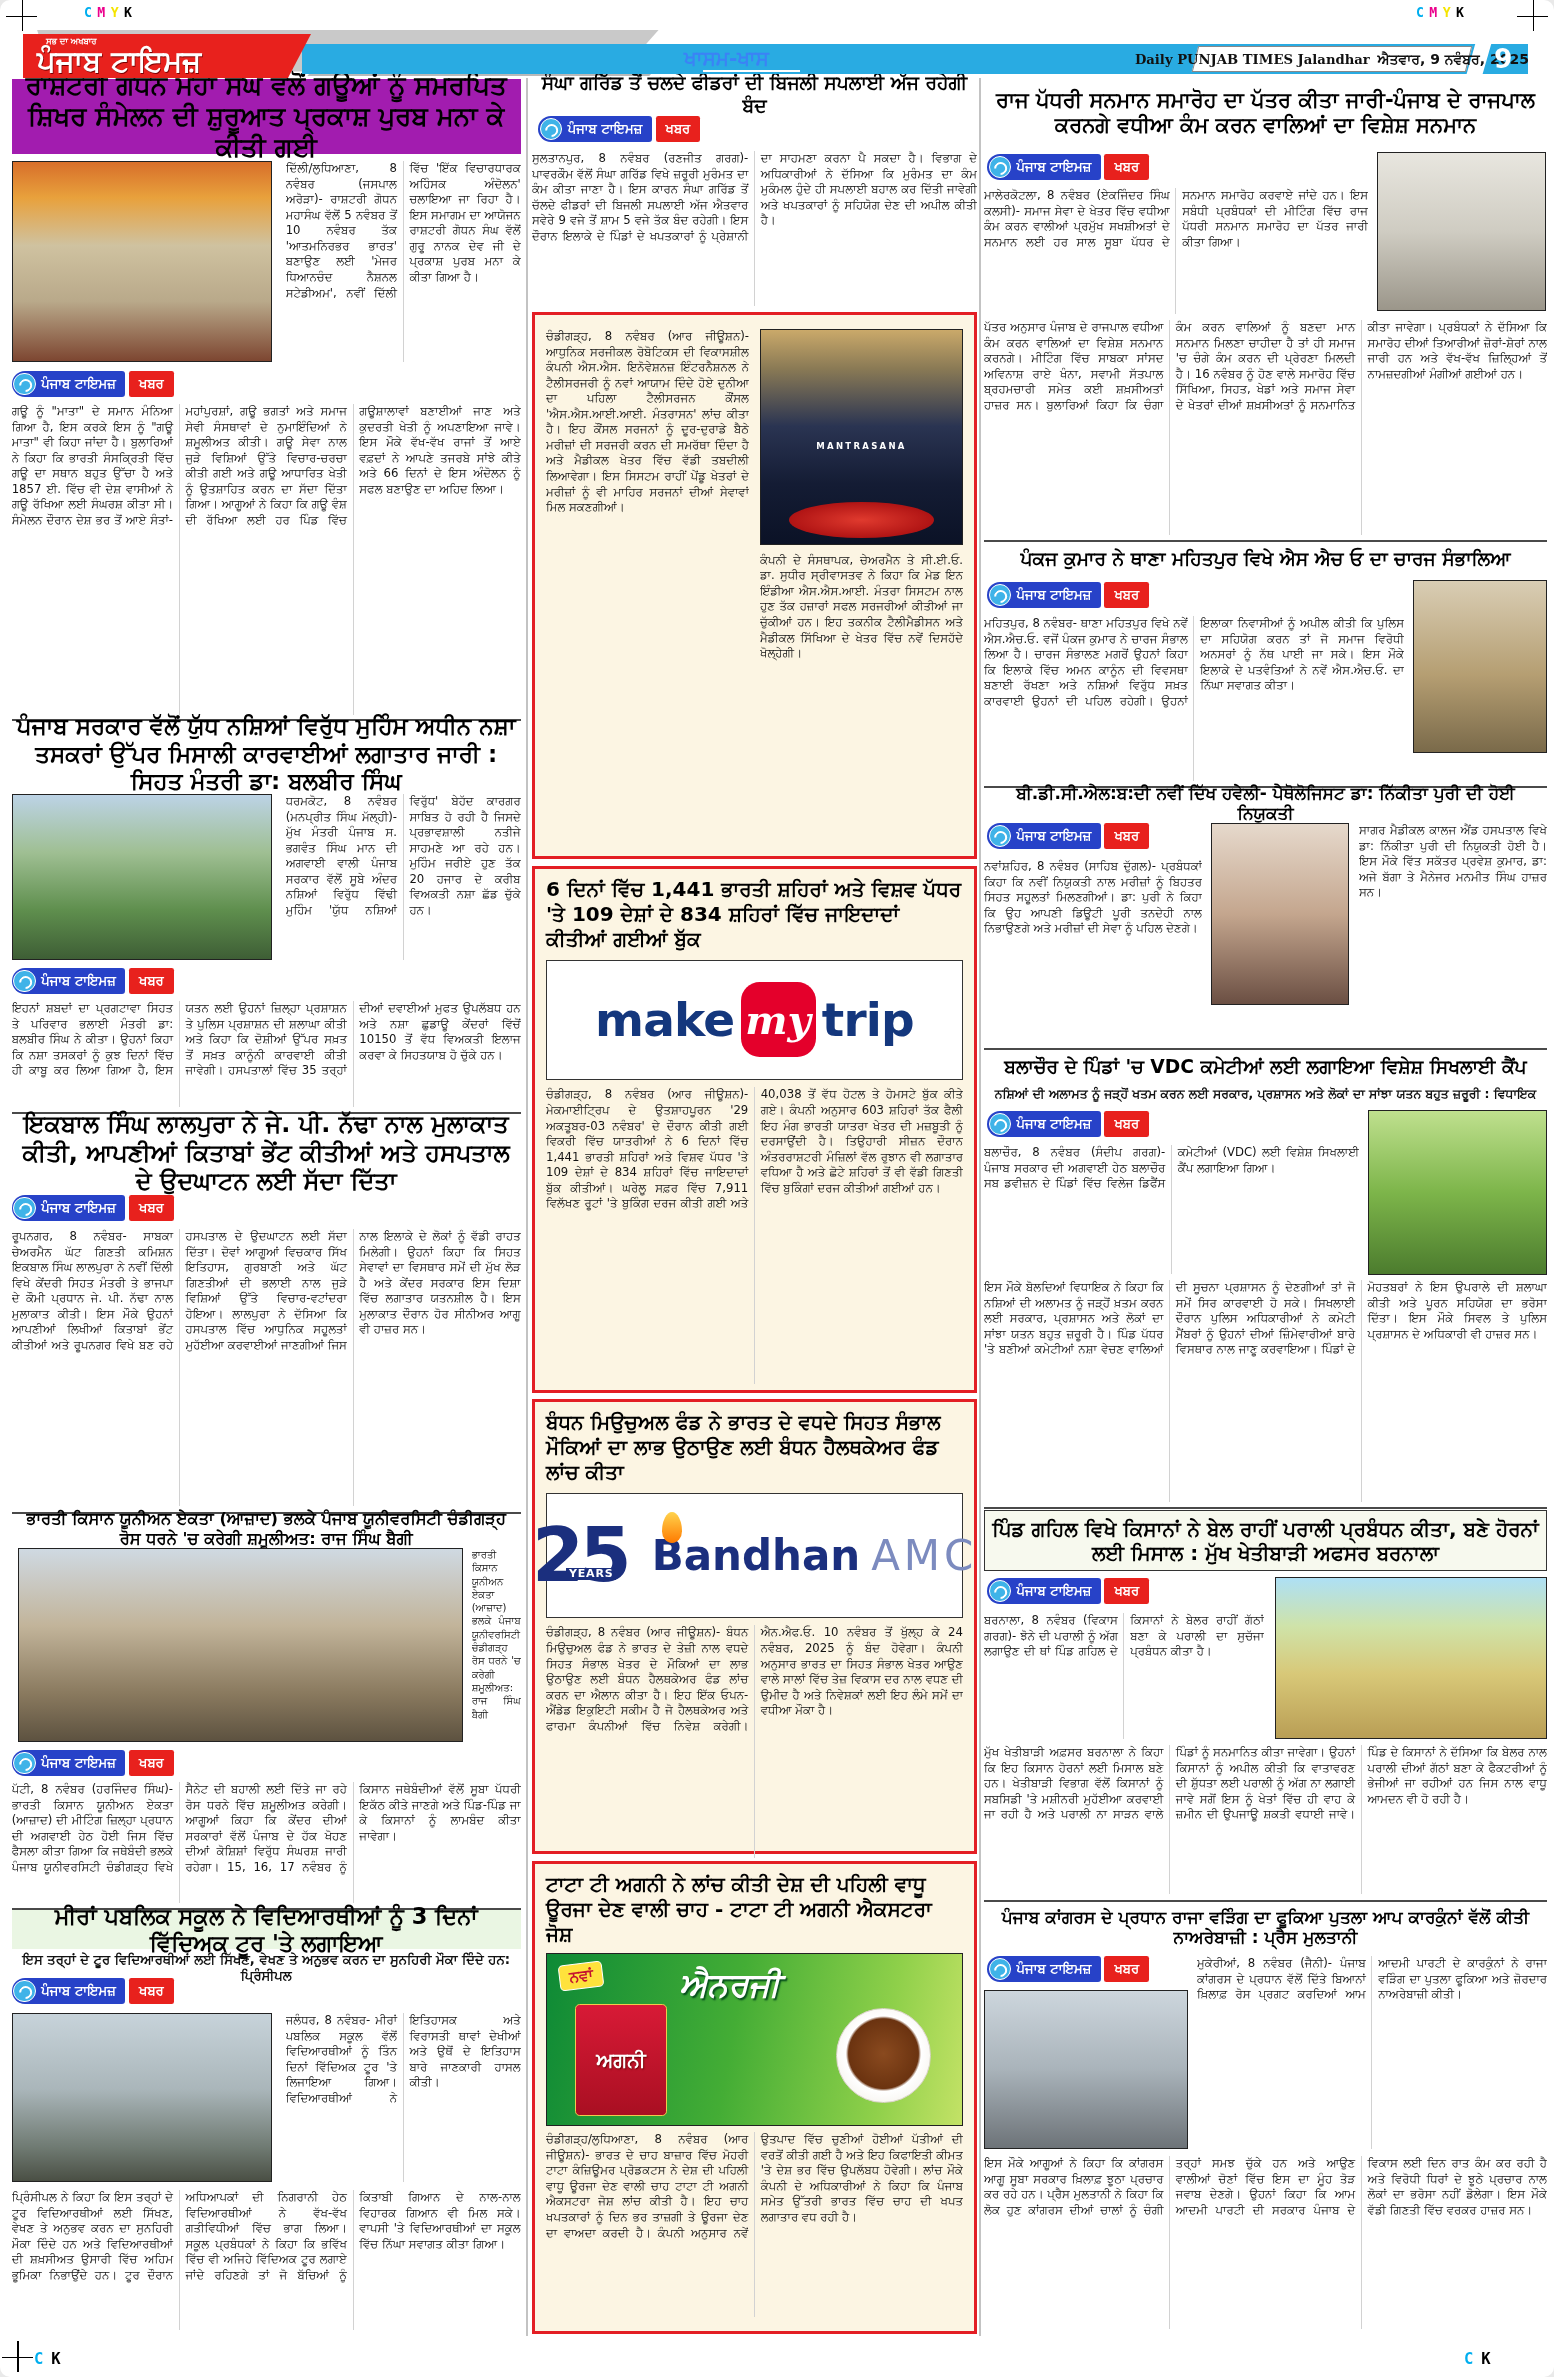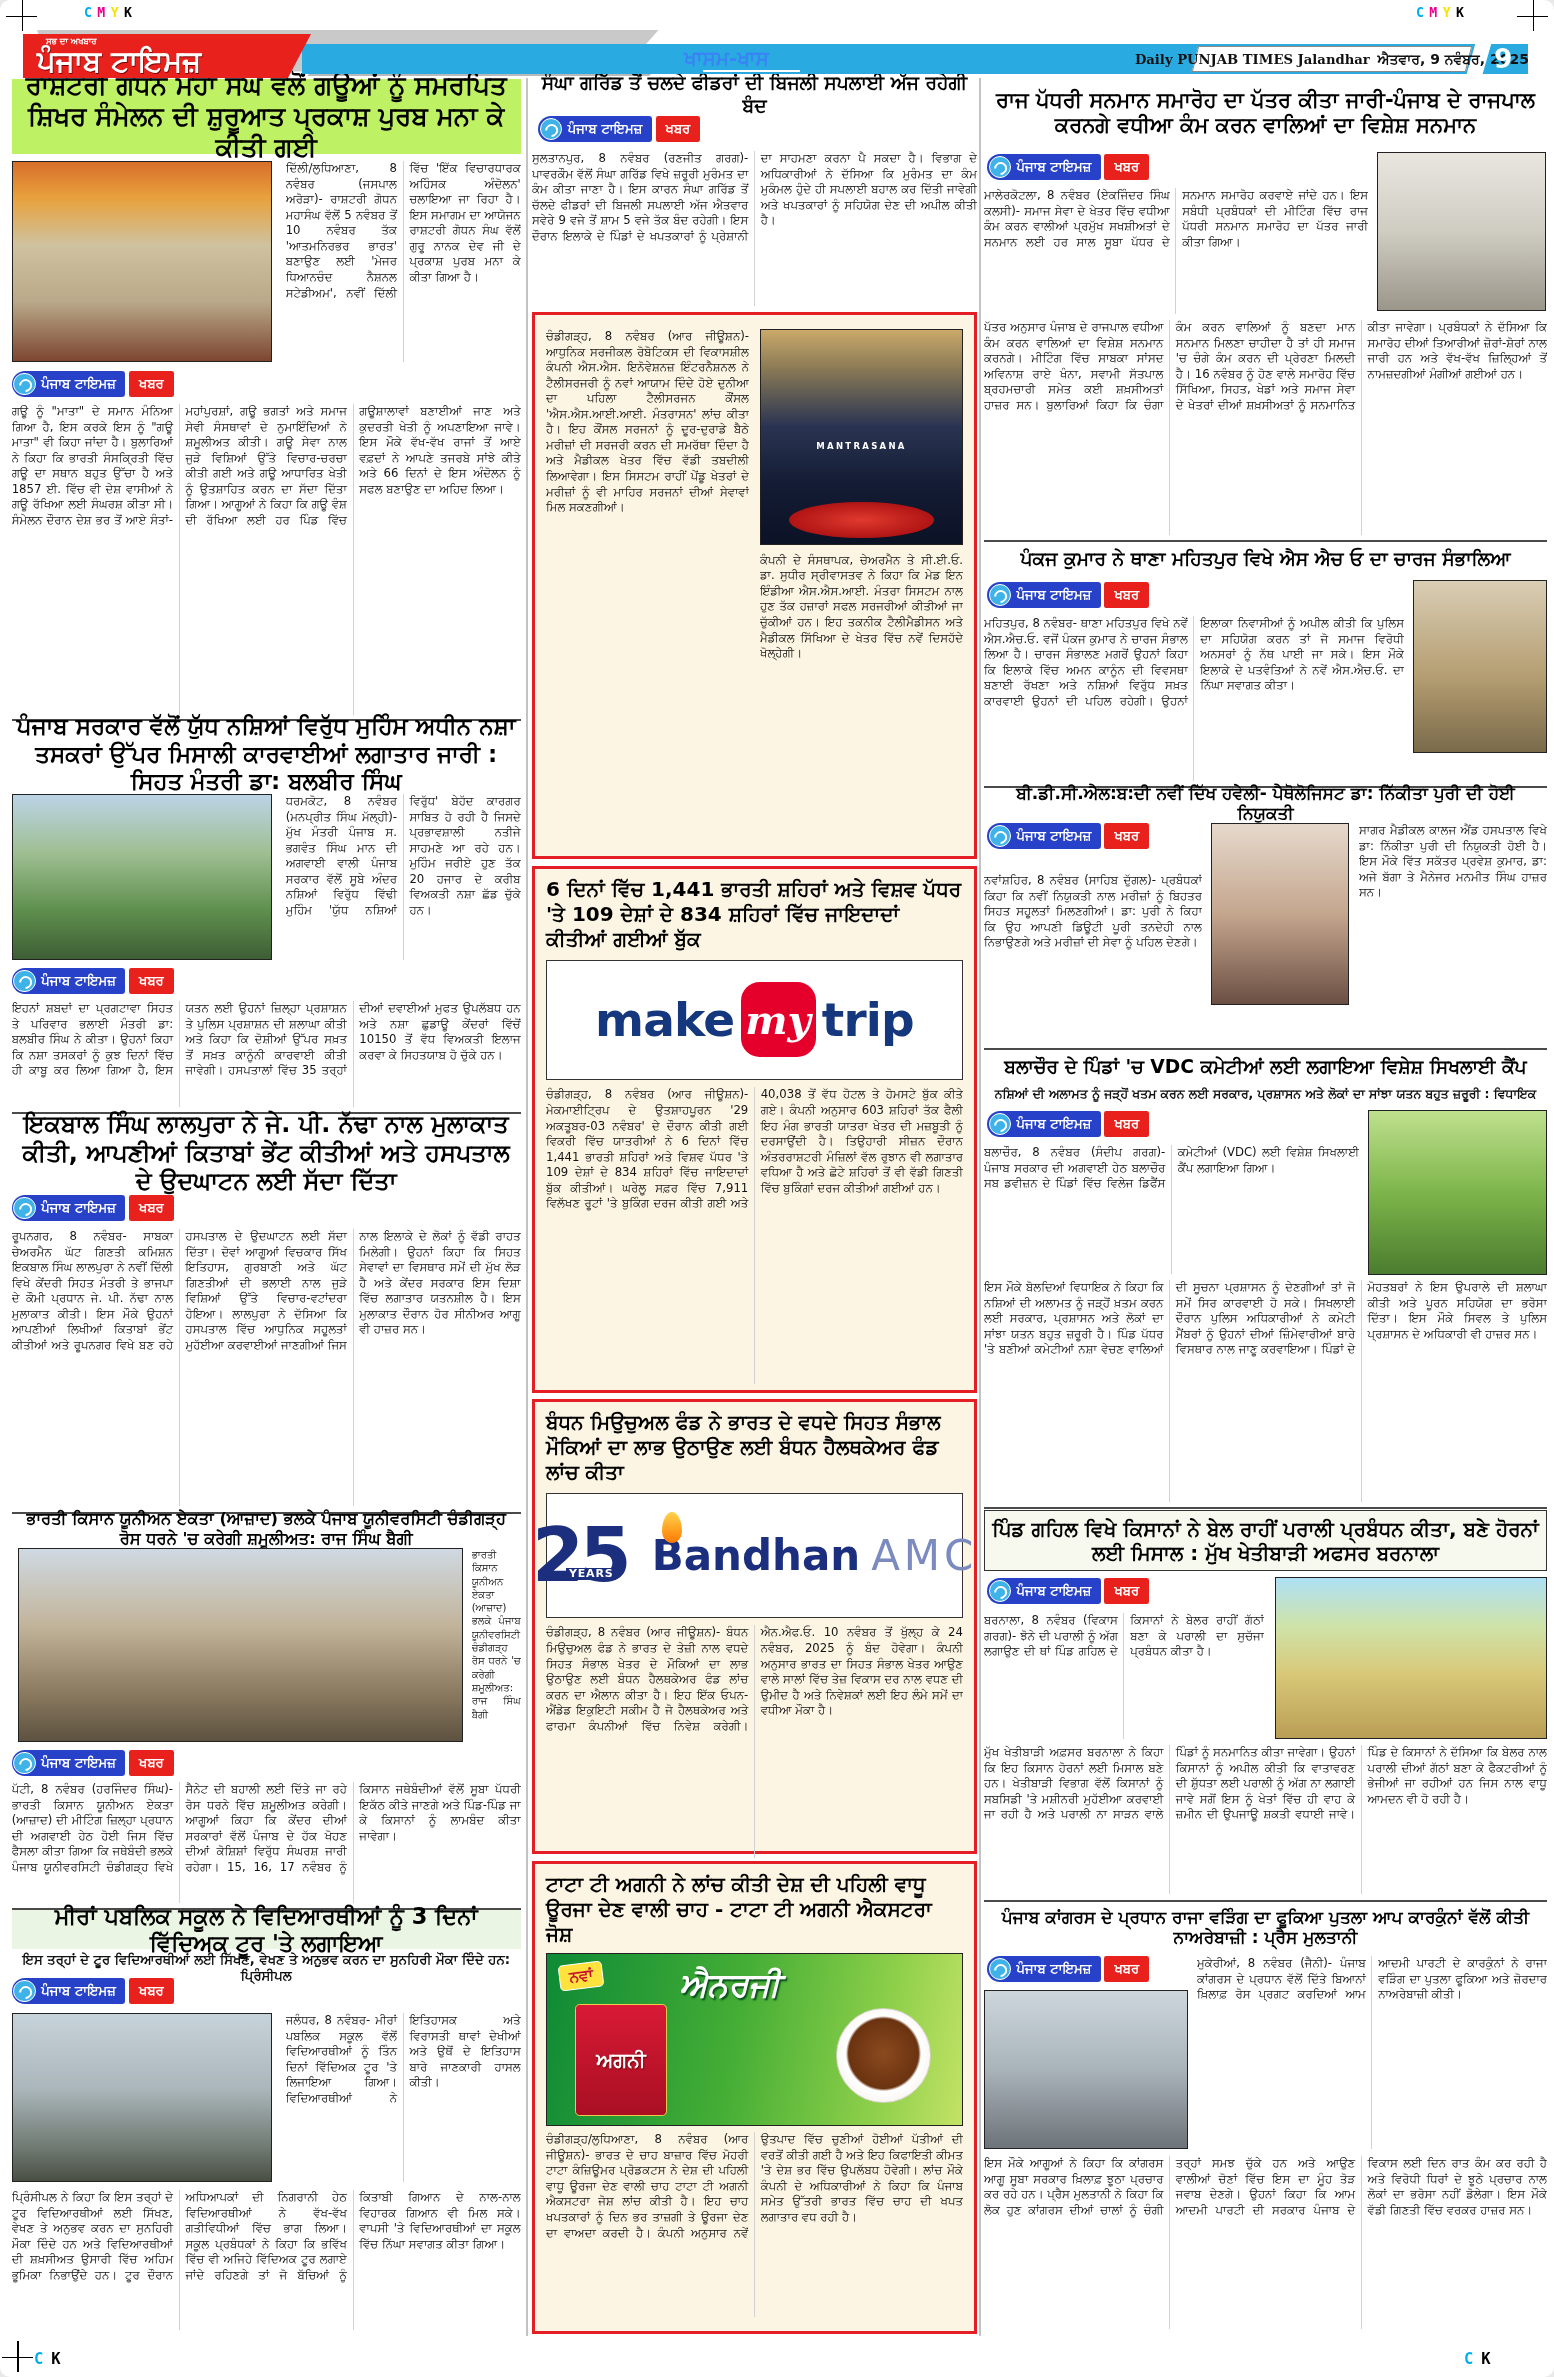--- a/index.html
+++ b/index.html
@@ -104,21 +104,21 @@
   <div class="hrule" style="left:11.7px;top:1112px;width:509px;"></div>
   <div class="hrule" style="left:11.7px;top:1512px;width:509px;"></div>
   <div class="hrule" style="left:11.7px;top:1908px;width:509px;"></div>
   <div class="hrule" style="left:984px;top:540px;width:563px;"></div>
   <div class="hrule" style="left:984px;top:786px;width:563px;"></div>
   <div class="hrule" style="left:984px;top:1048px;width:563px;"></div>
   <div class="hrule" style="left:984px;top:1507px;width:563px;"></div>
   <div class="hrule" style="left:984px;top:1900px;width:563px;"></div>
 
   <div class="article" style="left:11.7px;top:79px;width:509px;height:639px;">
-    <div class="hl" style="top:0;height:75px;font-size:26px;background:#bef264;">ਰਾਸ਼ਟਰੀ ਗੋਧਨ ਮਹਾ ਸੰਘ ਵੱਲੋਂ ਗਊਆਂ ਨੂੰ ਸਮਰਪਿਤ ਸ਼ਿਖਰ ਸੰਮੇਲਨ ਦੀ ਸ਼ੁਰੂਆਤ ਪ੍ਰਕਾਸ਼ ਪੁਰਬ ਮਨਾ ਕੇ ਕੀਤੀ ਗਈ</div>
+    <div class="hl" style="top:0;height:75px;font-size:26px;background:#a21caf;">ਰਾਸ਼ਟਰੀ ਗੋਧਨ ਮਹਾ ਸੰਘ ਵੱਲੋਂ ਗਊਆਂ ਨੂੰ ਸਮਰਪਿਤ ਸ਼ਿਖਰ ਸੰਮੇਲਨ ਦੀ ਸ਼ੁਰੂਆਤ ਪ੍ਰਕਾਸ਼ ਪੁਰਬ ਮਨਾ ਕੇ ਕੀਤੀ ਗਈ</div>
     <div class="photo" style="left:0;top:82px;width:260px;height:201px;background:linear-gradient(180deg,#d86f2a 0%,#e8a13c 18%,#cfc2a0 42%,#b9a98a 70%,#7d4631 100%);"></div>
     <div class="bt cols-2" style="left:274px;top:82px;width:235px;height:201px;">ਦਿੱਲੀ/ਲੁਧਿਆਣਾ, 8 ਨਵੰਬਰ (ਜਸਪਾਲ ਅਰੋੜਾ)- ਰਾਸ਼ਟਰੀ ਗੋਧਨ ਮਹਾਸੰਘ ਵੱਲੋਂ 5 ਨਵੰਬਰ ਤੋਂ 10 ਨਵੰਬਰ ਤੱਕ 'ਆਤਮਨਿਰਭਰ ਭਾਰਤ' ਬਣਾਉਣ ਲਈ 'ਮੇਜਰ ਧਿਆਨਚੰਦ ਨੈਸ਼ਨਲ ਸਟੇਡੀਅਮ', ਨਵੀਂ ਦਿੱਲੀ ਵਿੱਚ 'ਇੱਕ ਵਿਚਾਰਧਾਰਕ ਅਹਿੰਸਕ ਅੰਦੋਲਨ' ਚਲਾਇਆ ਜਾ ਰਿਹਾ ਹੈ। ਇਸ ਸਮਾਗਮ ਦਾ ਆਯੋਜਨ ਰਾਸ਼ਟਰੀ ਗੋਧਨ ਸੰਘ ਵੱਲੋਂ ਗੁਰੂ ਨਾਨਕ ਦੇਵ ਜੀ ਦੇ ਪ੍ਰਕਾਸ਼ ਪੁਰਬ ਮਨਾ ਕੇ ਕੀਤਾ ਗਿਆ ਹੈ।</div>
     <div class="badge" style="left:0;top:292px;">
       <span class="badge-main">
           <span class="badge-circle"></span>
           <span>ਪੰਜਾਬ ਟਾਇਮਜ਼</span>
         </span>
       <span class="badge-tag">ਖਬਰ</span>
     </div>
     <div class="bt cols-3" style="left:0;top:325px;width:509px;height:311px;">ਗਊ ਨੂੰ "ਮਾਤਾ" ਦੇ ਸਮਾਨ ਮੰਨਿਆ ਗਿਆ ਹੈ, ਇਸ ਕਰਕੇ ਇਸ ਨੂੰ "ਗਊ ਮਾਤਾ" ਵੀ ਕਿਹਾ ਜਾਂਦਾ ਹੈ। ਬੁਲਾਰਿਆਂ ਨੇ ਕਿਹਾ ਕਿ ਭਾਰਤੀ ਸੰਸਕ੍ਰਿਤੀ ਵਿੱਚ ਗਊ ਦਾ ਸਥਾਨ ਬਹੁਤ ਉੱਚਾ ਹੈ ਅਤੇ 1857 ਈ. ਵਿੱਚ ਵੀ ਦੇਸ਼ ਵਾਸੀਆਂ ਨੇ ਗਊ ਰੱਖਿਆ ਲਈ ਸੰਘਰਸ਼ ਕੀਤਾ ਸੀ। ਸੰਮੇਲਨ ਦੌਰਾਨ ਦੇਸ਼ ਭਰ ਤੋਂ ਆਏ ਸੰਤਾਂ-ਮਹਾਂਪੁਰਸ਼ਾਂ, ਗਊ ਭਗਤਾਂ ਅਤੇ ਸਮਾਜ ਸੇਵੀ ਸੰਸਥਾਵਾਂ ਦੇ ਨੁਮਾਇੰਦਿਆਂ ਨੇ ਸ਼ਮੂਲੀਅਤ ਕੀਤੀ। ਗਊ ਸੇਵਾ ਨਾਲ ਜੁੜੇ ਵਿਸ਼ਿਆਂ ਉੱਤੇ ਵਿਚਾਰ-ਚਰਚਾ ਕੀਤੀ ਗਈ ਅਤੇ ਗਊ ਆਧਾਰਿਤ ਖੇਤੀ ਨੂੰ ਉਤਸ਼ਾਹਿਤ ਕਰਨ ਦਾ ਸੱਦਾ ਦਿੱਤਾ ਗਿਆ। ਆਗੂਆਂ ਨੇ ਕਿਹਾ ਕਿ ਗਊ ਵੰਸ਼ ਦੀ ਰੱਖਿਆ ਲਈ ਹਰ ਪਿੰਡ ਵਿੱਚ ਗਊਸ਼ਾਲਾਵਾਂ ਬਣਾਈਆਂ ਜਾਣ ਅਤੇ ਕੁਦਰਤੀ ਖੇਤੀ ਨੂੰ ਅਪਣਾਇਆ ਜਾਵੇ। ਇਸ ਮੌਕੇ ਵੱਖ-ਵੱਖ ਰਾਜਾਂ ਤੋਂ ਆਏ ਵਫ਼ਦਾਂ ਨੇ ਆਪਣੇ ਤਜਰਬੇ ਸਾਂਝੇ ਕੀਤੇ ਅਤੇ 66 ਦਿਨਾਂ ਦੇ ਇਸ ਅੰਦੋਲਨ ਨੂੰ ਸਫਲ ਬਣਾਉਣ ਦਾ ਅਹਿਦ ਲਿਆ।</div>
@@ -266,21 +266,21 @@
     <div class="hl" style="top:0;height:28px;font-size:17px;">ਬੀ.ਡੀ.ਸੀ.ਐਲ:ਬ:ਦੀ ਨਵੀਂ ਦਿੱਖ ਹਵੇਲੀ- ਪੈਥੋਲੋਜਿਸਟ ਡਾ: ਨਿੱਕੀਤਾ ਪੁਰੀ ਦੀ ਹੋਈ ਨਿਯੁਕਤੀ</div>
     <div class="badge" style="left:3.1px;top:34px;">
       <span class="badge-main">
           <span class="badge-circle"></span>
           <span>ਪੰਜਾਬ ਟਾਇਮਜ਼</span>
         </span>
       <span class="badge-tag">ਖਬਰ</span>
     </div>
     <div class="photo" style="left:227px;top:34px;width:138px;height:182px;background:linear-gradient(180deg,#e6d9cc 0%,#c4a68e 50%,#6b4f43 100%);"></div>
     <div class="bt" style="left:375px;top:34px;width:188px;height:218px;">ਸਾਗਰ ਮੈਡੀਕਲ ਕਾਲਜ ਐਂਡ ਹਸਪਤਾਲ ਵਿਖੇ ਡਾ: ਨਿੱਕੀਤਾ ਪੁਰੀ ਦੀ ਨਿਯੁਕਤੀ ਹੋਈ ਹੈ। ਇਸ ਮੌਕੇ ਵਿੱਤ ਸਕੱਤਰ ਪ੍ਰਵੇਸ਼ ਕੁਮਾਰ, ਡਾ: ਅਜੇ ਬੱਗਾ ਤੇ ਮੈਨੇਜਰ ਮਨਮੀਤ ਸਿੰਘ ਹਾਜ਼ਰ ਸਨ।</div>
-    <div class="bt" style="left:0;top:70px;width:218px;height:182px;margin-top:14px;">ਨਵਾਂਸ਼ਹਿਰ, 8 ਨਵੰਬਰ (ਸਾਹਿਬ ਦੁੱਗਲ)- ਪ੍ਰਬੰਧਕਾਂ ਕਿਹਾ ਕਿ ਨਵੀਂ ਨਿਯੁਕਤੀ ਨਾਲ ਮਰੀਜ਼ਾਂ ਨੂੰ ਬਿਹਤਰ ਸਿਹਤ ਸਹੂਲਤਾਂ ਮਿਲਣਗੀਆਂ। ਡਾ: ਪੁਰੀ ਨੇ ਕਿਹਾ ਕਿ ਉਹ ਆਪਣੀ ਡਿਊਟੀ ਪੂਰੀ ਤਨਦੇਹੀ ਨਾਲ ਨਿਭਾਉਣਗੇ ਅਤੇ ਮਰੀਜ਼ਾਂ ਦੀ ਸੇਵਾ ਨੂੰ ਪਹਿਲ ਦੇਣਗੇ।</div>
+    <div class="bt" style="left:0;top:70px;width:218px;height:182px;">ਨਵਾਂਸ਼ਹਿਰ, 8 ਨਵੰਬਰ (ਸਾਹਿਬ ਦੁੱਗਲ)- ਪ੍ਰਬੰਧਕਾਂ ਕਿਹਾ ਕਿ ਨਵੀਂ ਨਿਯੁਕਤੀ ਨਾਲ ਮਰੀਜ਼ਾਂ ਨੂੰ ਬਿਹਤਰ ਸਿਹਤ ਸਹੂਲਤਾਂ ਮਿਲਣਗੀਆਂ। ਡਾ: ਪੁਰੀ ਨੇ ਕਿਹਾ ਕਿ ਉਹ ਆਪਣੀ ਡਿਊਟੀ ਪੂਰੀ ਤਨਦੇਹੀ ਨਾਲ ਨਿਭਾਉਣਗੇ ਅਤੇ ਮਰੀਜ਼ਾਂ ਦੀ ਸੇਵਾ ਨੂੰ ਪਹਿਲ ਦੇਣਗੇ।</div>
   </div>
 
   <div class="article" style="left:984px;top:1052px;width:563px;height:454px;">
     <div class="hl" style="top:0;height:31px;font-size:18.7px;">ਬਲਾਚੌਰ ਦੇ ਪਿੰਡਾਂ 'ਚ VDC ਕਮੇਟੀਆਂ ਲਈ ਲਗਾਇਆ ਵਿਸ਼ੇਸ਼ ਸਿਖਲਾਈ ਕੈਂਪ</div>
     <div class="sub" style="top:34px;font-size:12.4px;">ਨਸ਼ਿਆਂ ਦੀ ਅਲਾਮਤ ਨੂੰ ਜੜ੍ਹੋਂ ਖਤਮ ਕਰਨ ਲਈ ਸਰਕਾਰ, ਪ੍ਰਸ਼ਾਸਨ ਅਤੇ ਲੋਕਾਂ ਦਾ ਸਾਂਝਾ ਯਤਨ ਬਹੁਤ ਜ਼ਰੂਰੀ : ਵਿਧਾਇਕ</div>
     <div class="badge" style="left:3.1px;top:59px;">
       <span class="badge-main">
           <span class="badge-circle"></span>
           <span>ਪੰਜਾਬ ਟਾਇਮਜ਼</span>
         </span>

